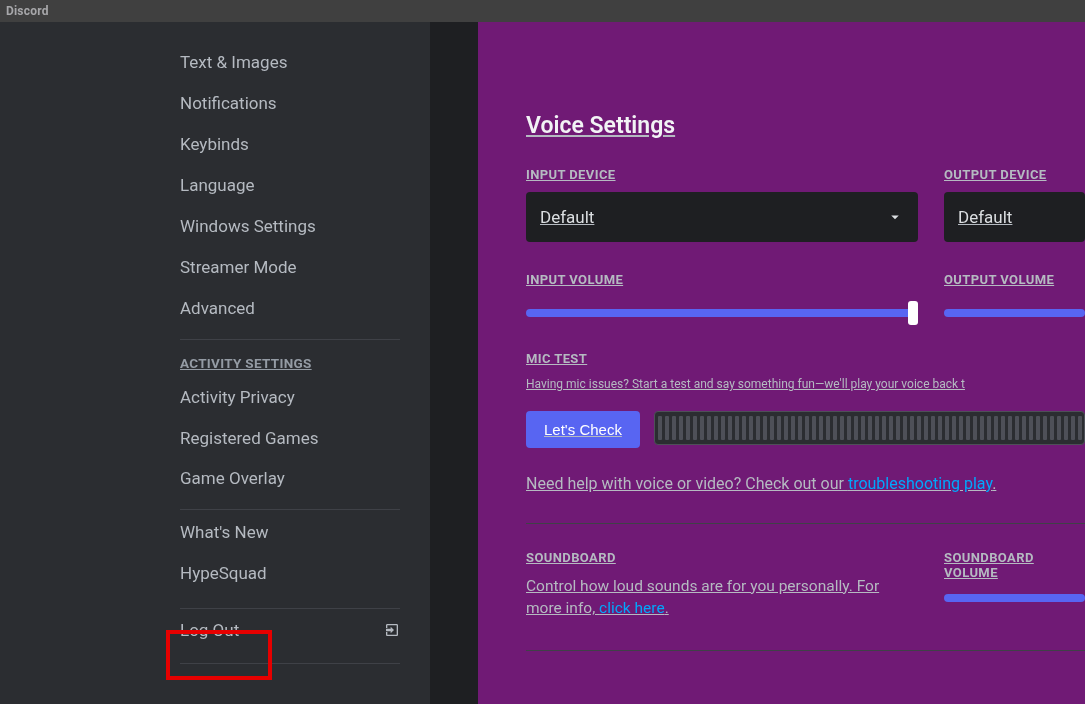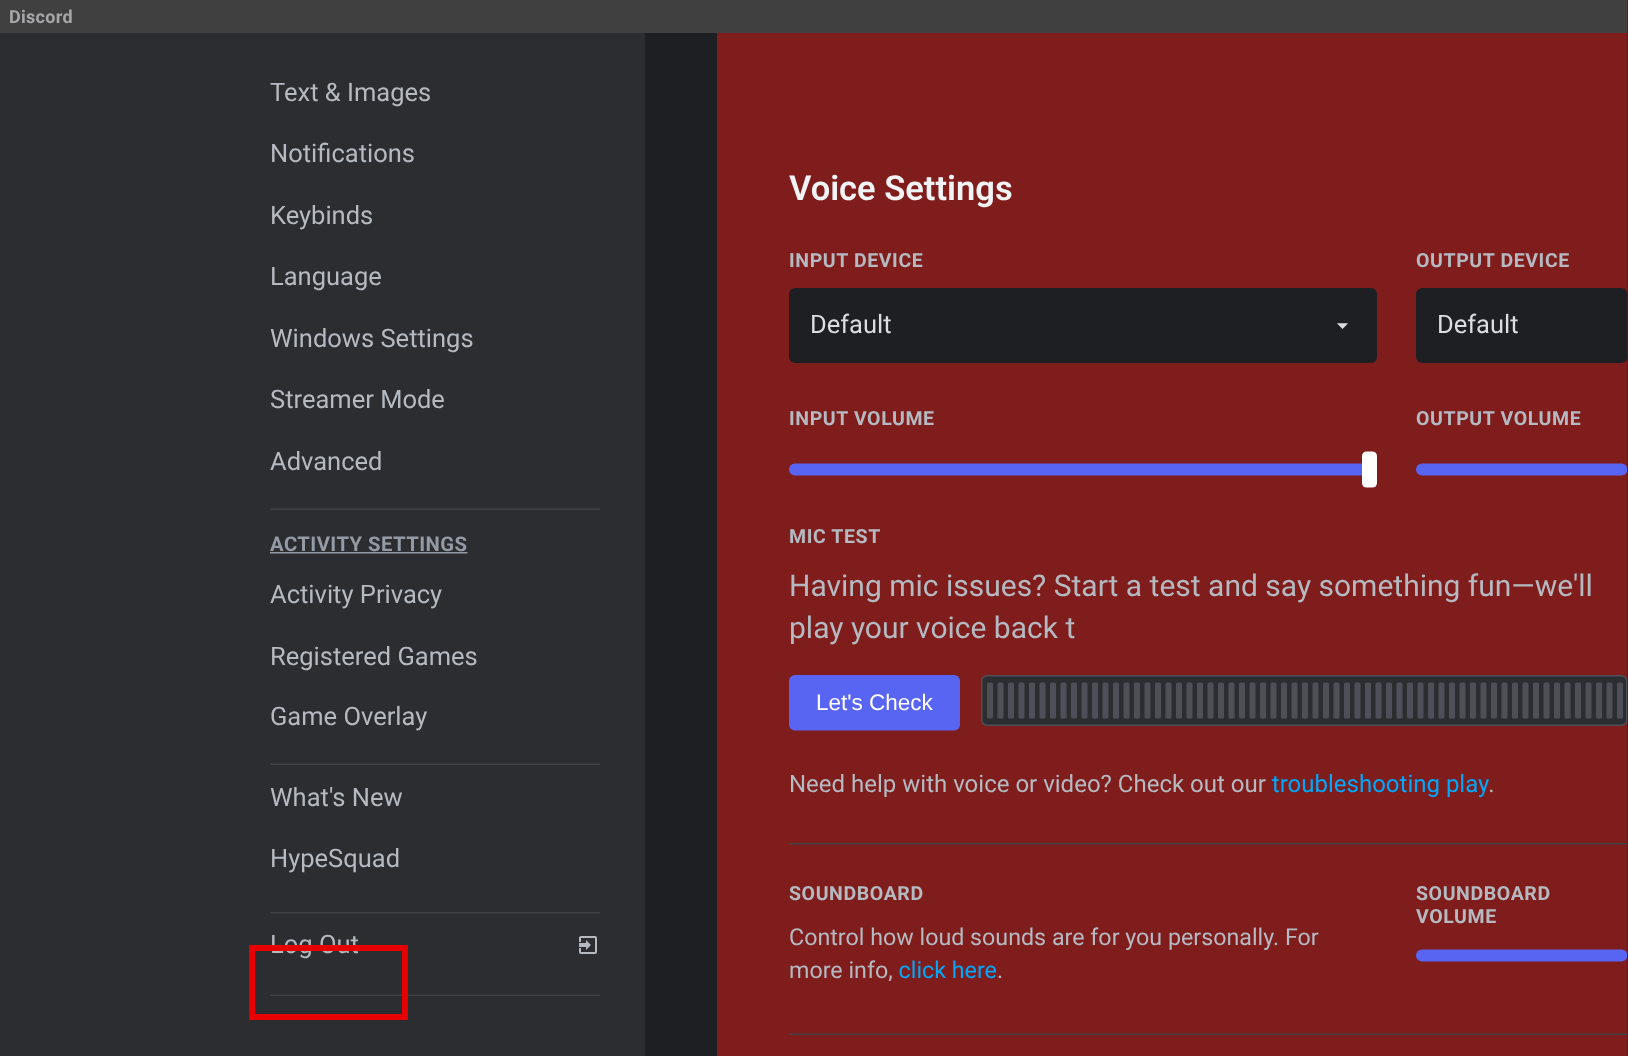--- a/index.html
+++ b/index.html
@@ -87,24 +87,25 @@
       position: absolute;
       border: 4px solid #e60000;
       left: -14px;
       width: 106px;
       height: 50px;
       bottom: 24px;
       pointer-events: none;
     }
     .content {
       flex: 1;
-      background: #7f1d1d;
+      background: #701a75;
       padding: 90px 0 0 48px;
       overflow: hidden;
       position: relative;
+      text-decoration: underline;
     }
     .content h2 {
       font-size: 23px;
       color: #f2f3f5;
       font-weight: 600;
       margin-bottom: 28px;
     }
     .row {
       display: flex;
       gap: 26px;
@@ -147,21 +148,21 @@
     .slider-handle {
       position: absolute;
       right: 0;
       top: -8px;
       width: 10px;
       height: 24px;
       background: #fff;
       border-radius: 3px;
     }
     .mic-test-desc {
-      font-size: 20px;
+      font-size: 12px;
       color: #b5bac1;
       margin-top: 8px;
       line-height: 1.4;
     }
     .mic-row {
       display: flex;
       align-items: flex-start;
       gap: 14px;
       margin-top: 18px;
     }

